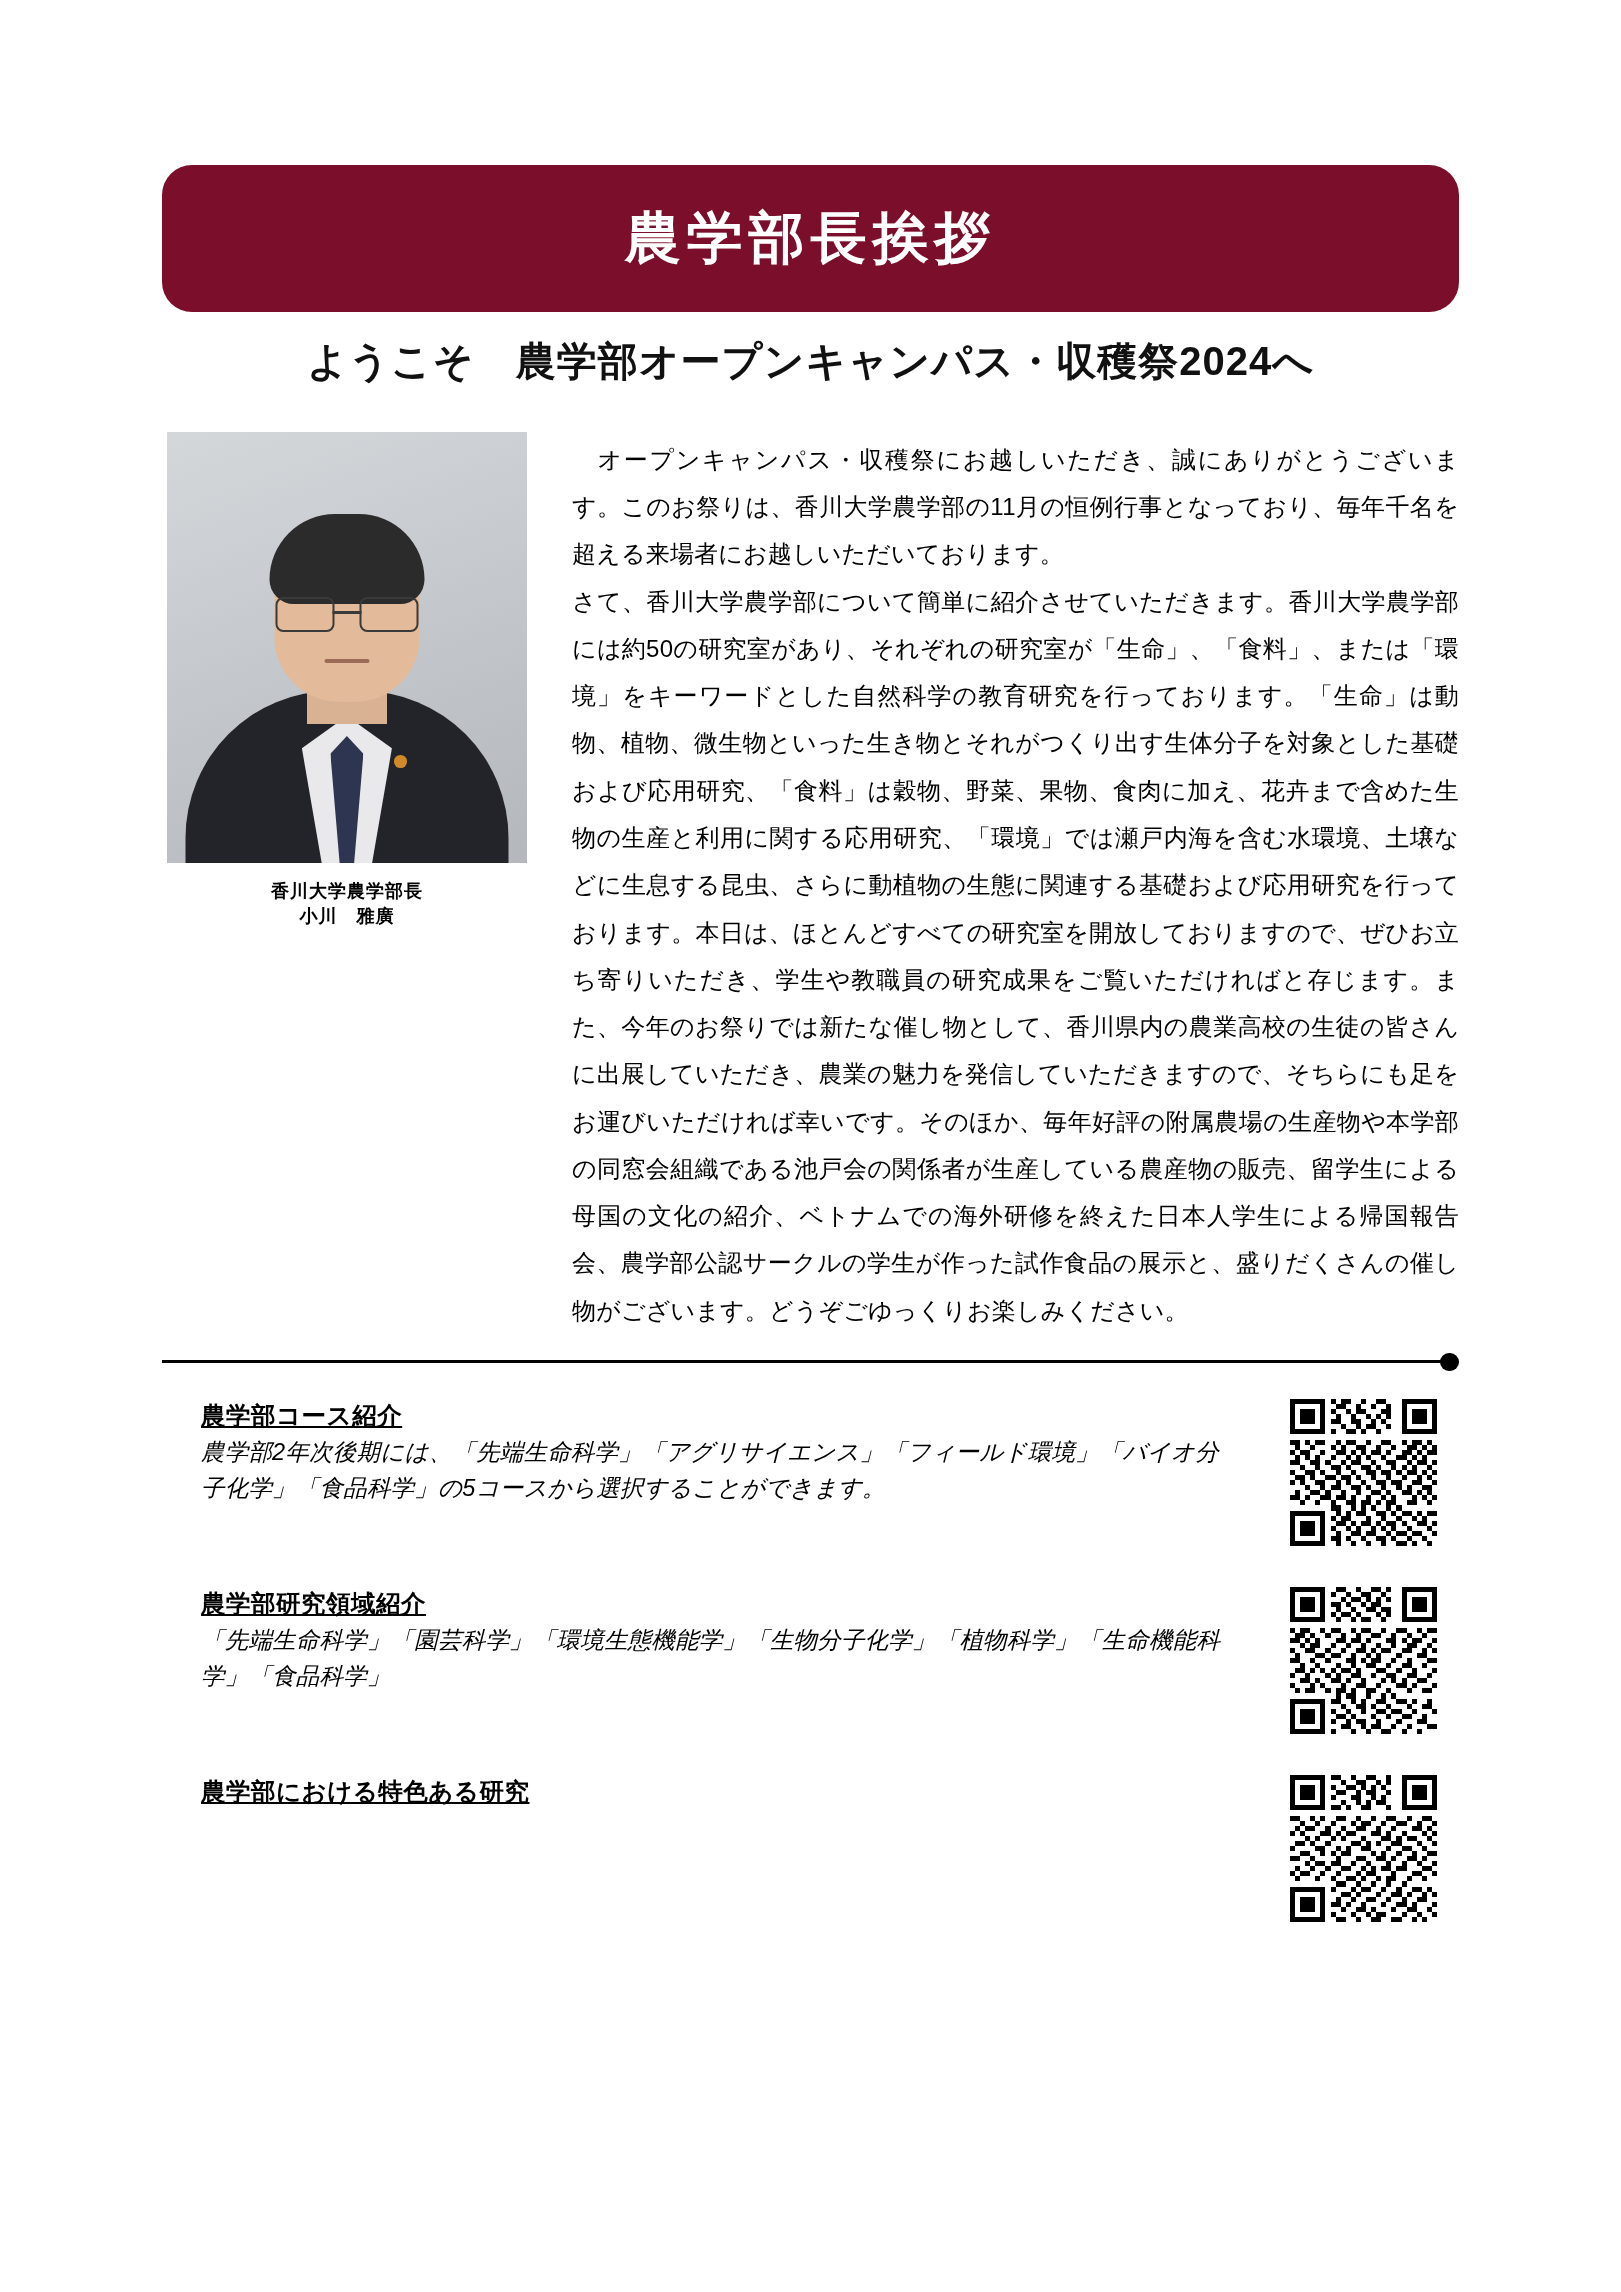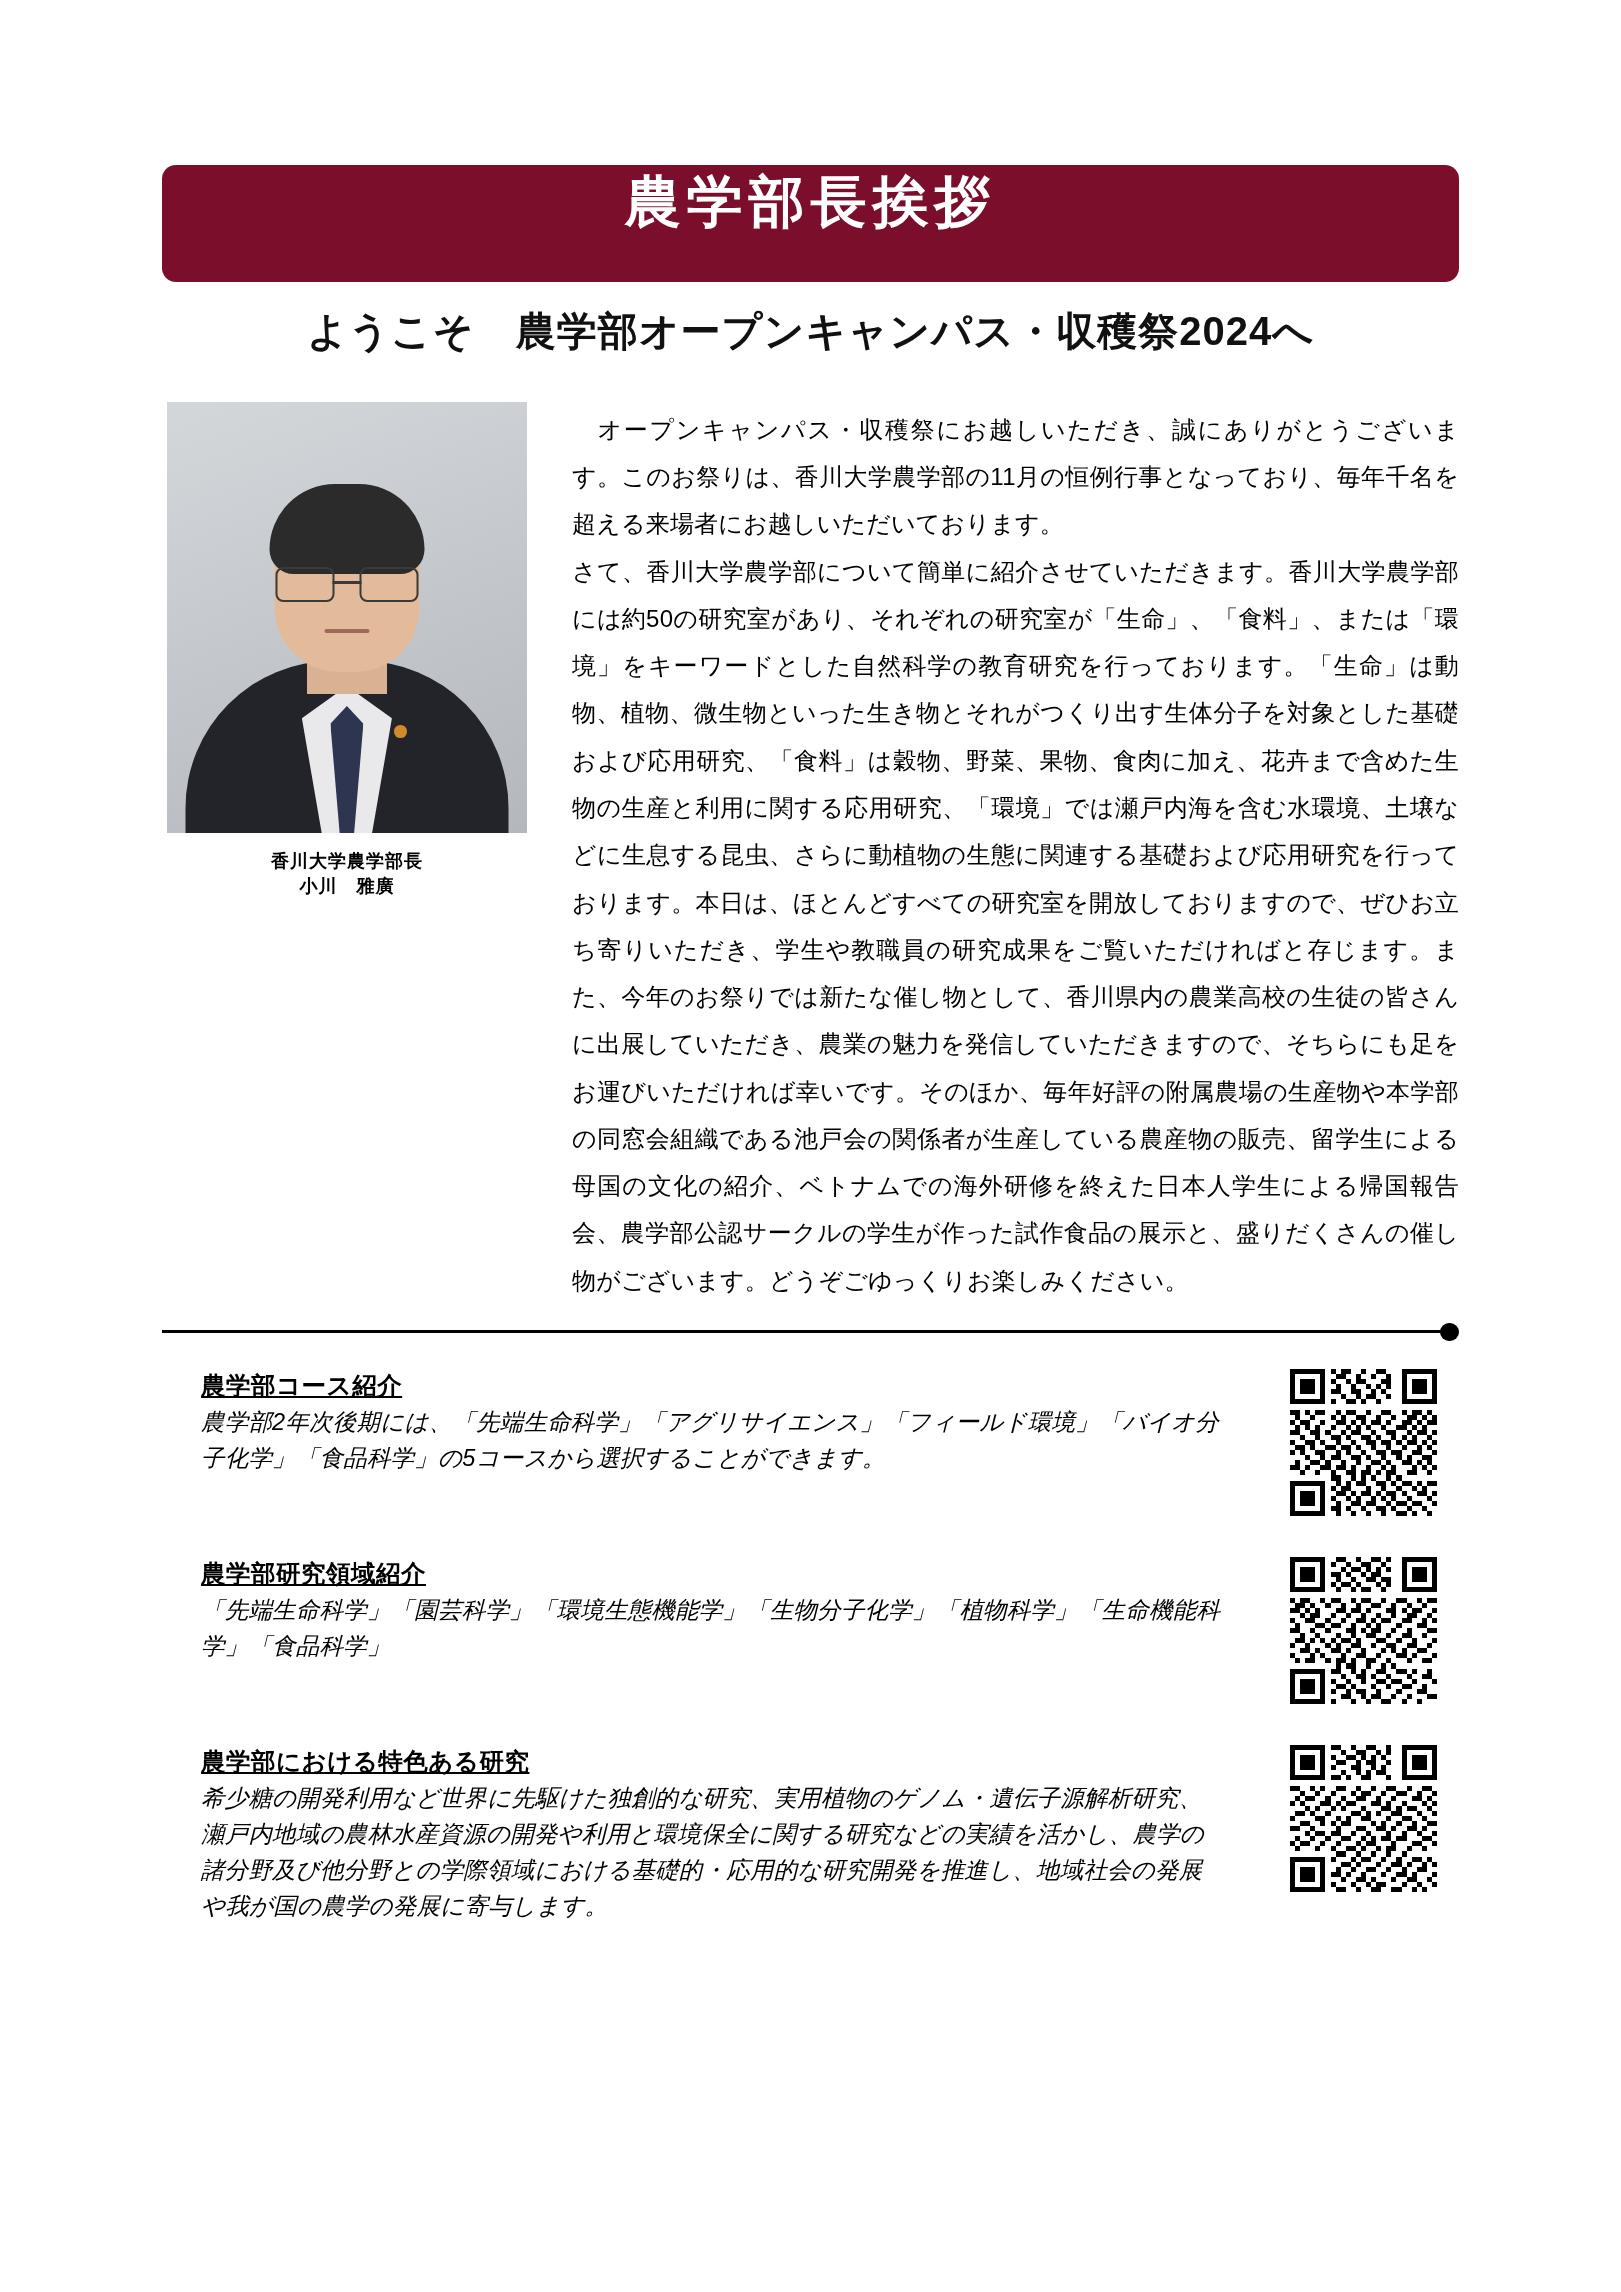--- a/index.html
+++ b/index.html
@@ -19,25 +19,25 @@
     position: relative;
     width: 1621px;
     height: 2293px;
     box-sizing: border-box;
     padding: 0 162px;
   }
 
   
   .banner {
     margin-top: 165px;
-    height: 117px;
+    height: 147px;
     background: #7b0f2b;
-    border-radius: 14px;
+    border-radius: 30px;
     display: flex;
-    align-items: flex-start;
+    align-items: center;
     justify-content: center;
   }
   .banner-title {
     color: #ffffff;
     font-size: 56px;
     font-weight: bold;
     letter-spacing: 5.9px;
   }
 
   
@@ -785,21 +785,20 @@
               <rect x="22" y="28" width="1" height="1"></rect>
               <rect x="25" y="28" width="1" height="1"></rect>
           </g>
         </svg>
       </div>
     </div>
 
     <div class="info-block">
       <div class="info-text">
         <div class="info-heading">農学部における特色ある研究</div>
-        <div class="info-body">希少糖の開発利用など世界に先駆けた独創的な研究、実用植物のゲノム・遺伝子源解析研究、瀬戸内地域の農林水産資源の開発や利用と環境保全に関する研究などの実績を活かし、農学の諸分野及び他分野との学際領域における基礎的・応用的な研究開発を推進し、地域社会の発展や我が国の農学の発展に寄与します。</div>
       </div>
       <div class="qr">
         <svg width="147" height="147" viewBox="0 0 29 29" shape-rendering="crispEdges" aria-hidden="true">
           <rect width="29" height="29" fill="#ffffff"></rect>
           <g fill="#000000">
             <rect x="0" y="0" width="7" height="1"></rect>
               <rect x="0" y="6" width="7" height="1"></rect>
             <rect x="0" y="0" width="1" height="7"></rect>
               <rect x="6" y="0" width="1" height="7"></rect>
             <rect x="2" y="2" width="3" height="3"></rect>

